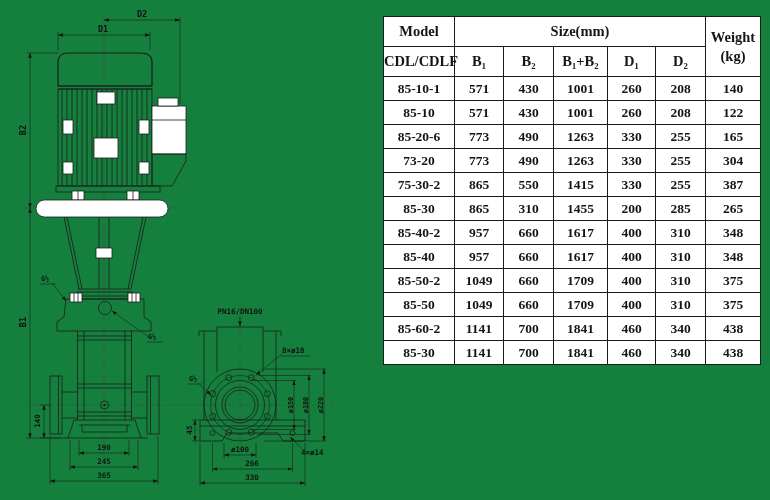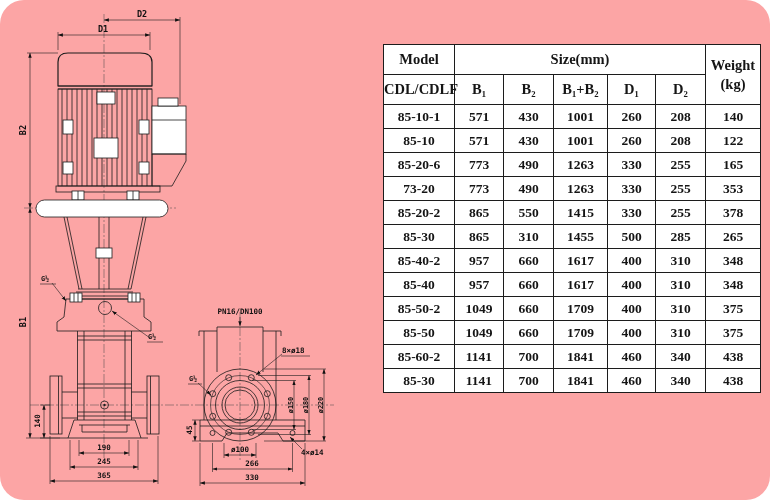--- a/index.html
+++ b/index.html
@@ -1,29 +1,29 @@
 <!DOCTYPE html>
 <html><head>
 <meta charset="utf-8">
 <style>
   html,body{margin:0;padding:0;background:#ffffff;}
-  #stage{position:relative;width:770px;height:500px;background:#fca5a5;overflow:hidden;
-         font-family:"Liberation Serif",serif;color:#1a1a1a;border-radius:24px;}
+  #stage{position:relative;width:770px;height:500px;background:#15803d;overflow:hidden;
+         font-family:"Liberation Serif",serif;color:#1a1a1a;}
   
   #drawing{position:absolute;left:0;top:0;}
   .thin{stroke:#1c1c1c;stroke-width:0.8;fill:none;}
   .thick{stroke:#1c1c1c;stroke-width:1.2;fill:none;}
   .dim{stroke:#1c1c1c;stroke-width:0.6;fill:none;}
   .cl{stroke:#444;stroke-width:0.5;fill:none;stroke-dasharray:9 2 2 2;}
   .whitefill{fill:#ffffff;stroke:#1c1c1c;stroke-width:0.8;}
   .dlabel{font-family:"DejaVu Sans Mono",monospace;font-weight:700;font-size:7.5px;fill:#111;}
   .dlabel.big{font-size:8.5px;}
   .dlabel.small{font-size:6.8px;}
   
-  #dim-table{position:absolute;left:383px;top:44px;border-collapse:collapse;table-layout:fixed;
+  #dim-table{position:absolute;left:383px;top:16px;border-collapse:collapse;table-layout:fixed;
              width:377px;background:#fff;}
   #dim-table td{border:1.5px solid #1c1c1c;text-align:center;vertical-align:middle;
                 font-family:"Liberation Serif",serif;font-weight:700;color:#151515;
                 font-size:13.5px;padding:0;}
   #dim-table tr.hdr td{font-size:14.5px;}
   #dim-table tr{height:24px;}
   #dim-table tr.hdr{height:30px;}
   .wt{line-height:1.25;}
 </style>
 </head>
@@ -295,37 +295,37 @@
       <td>255</td>
       <td>165</td>
     </tr>
         <tr>
       <td>73-20</td>
       <td>773</td>
       <td>490</td>
       <td>1263</td>
       <td>330</td>
       <td>255</td>
-      <td>353</td>
-    </tr>
-        <tr>
-      <td>85-20-2</td>
+      <td>304</td>
+    </tr>
+        <tr>
+      <td>75-30-2</td>
       <td>865</td>
       <td>550</td>
       <td>1415</td>
       <td>330</td>
       <td>255</td>
-      <td>378</td>
+      <td>387</td>
     </tr>
         <tr>
       <td>85-30</td>
       <td>865</td>
       <td>310</td>
       <td>1455</td>
-      <td>500</td>
+      <td>200</td>
       <td>285</td>
       <td>265</td>
     </tr>
         <tr>
       <td>85-40-2</td>
       <td>957</td>
       <td>660</td>
       <td>1617</td>
       <td>400</td>
       <td>310</td>

